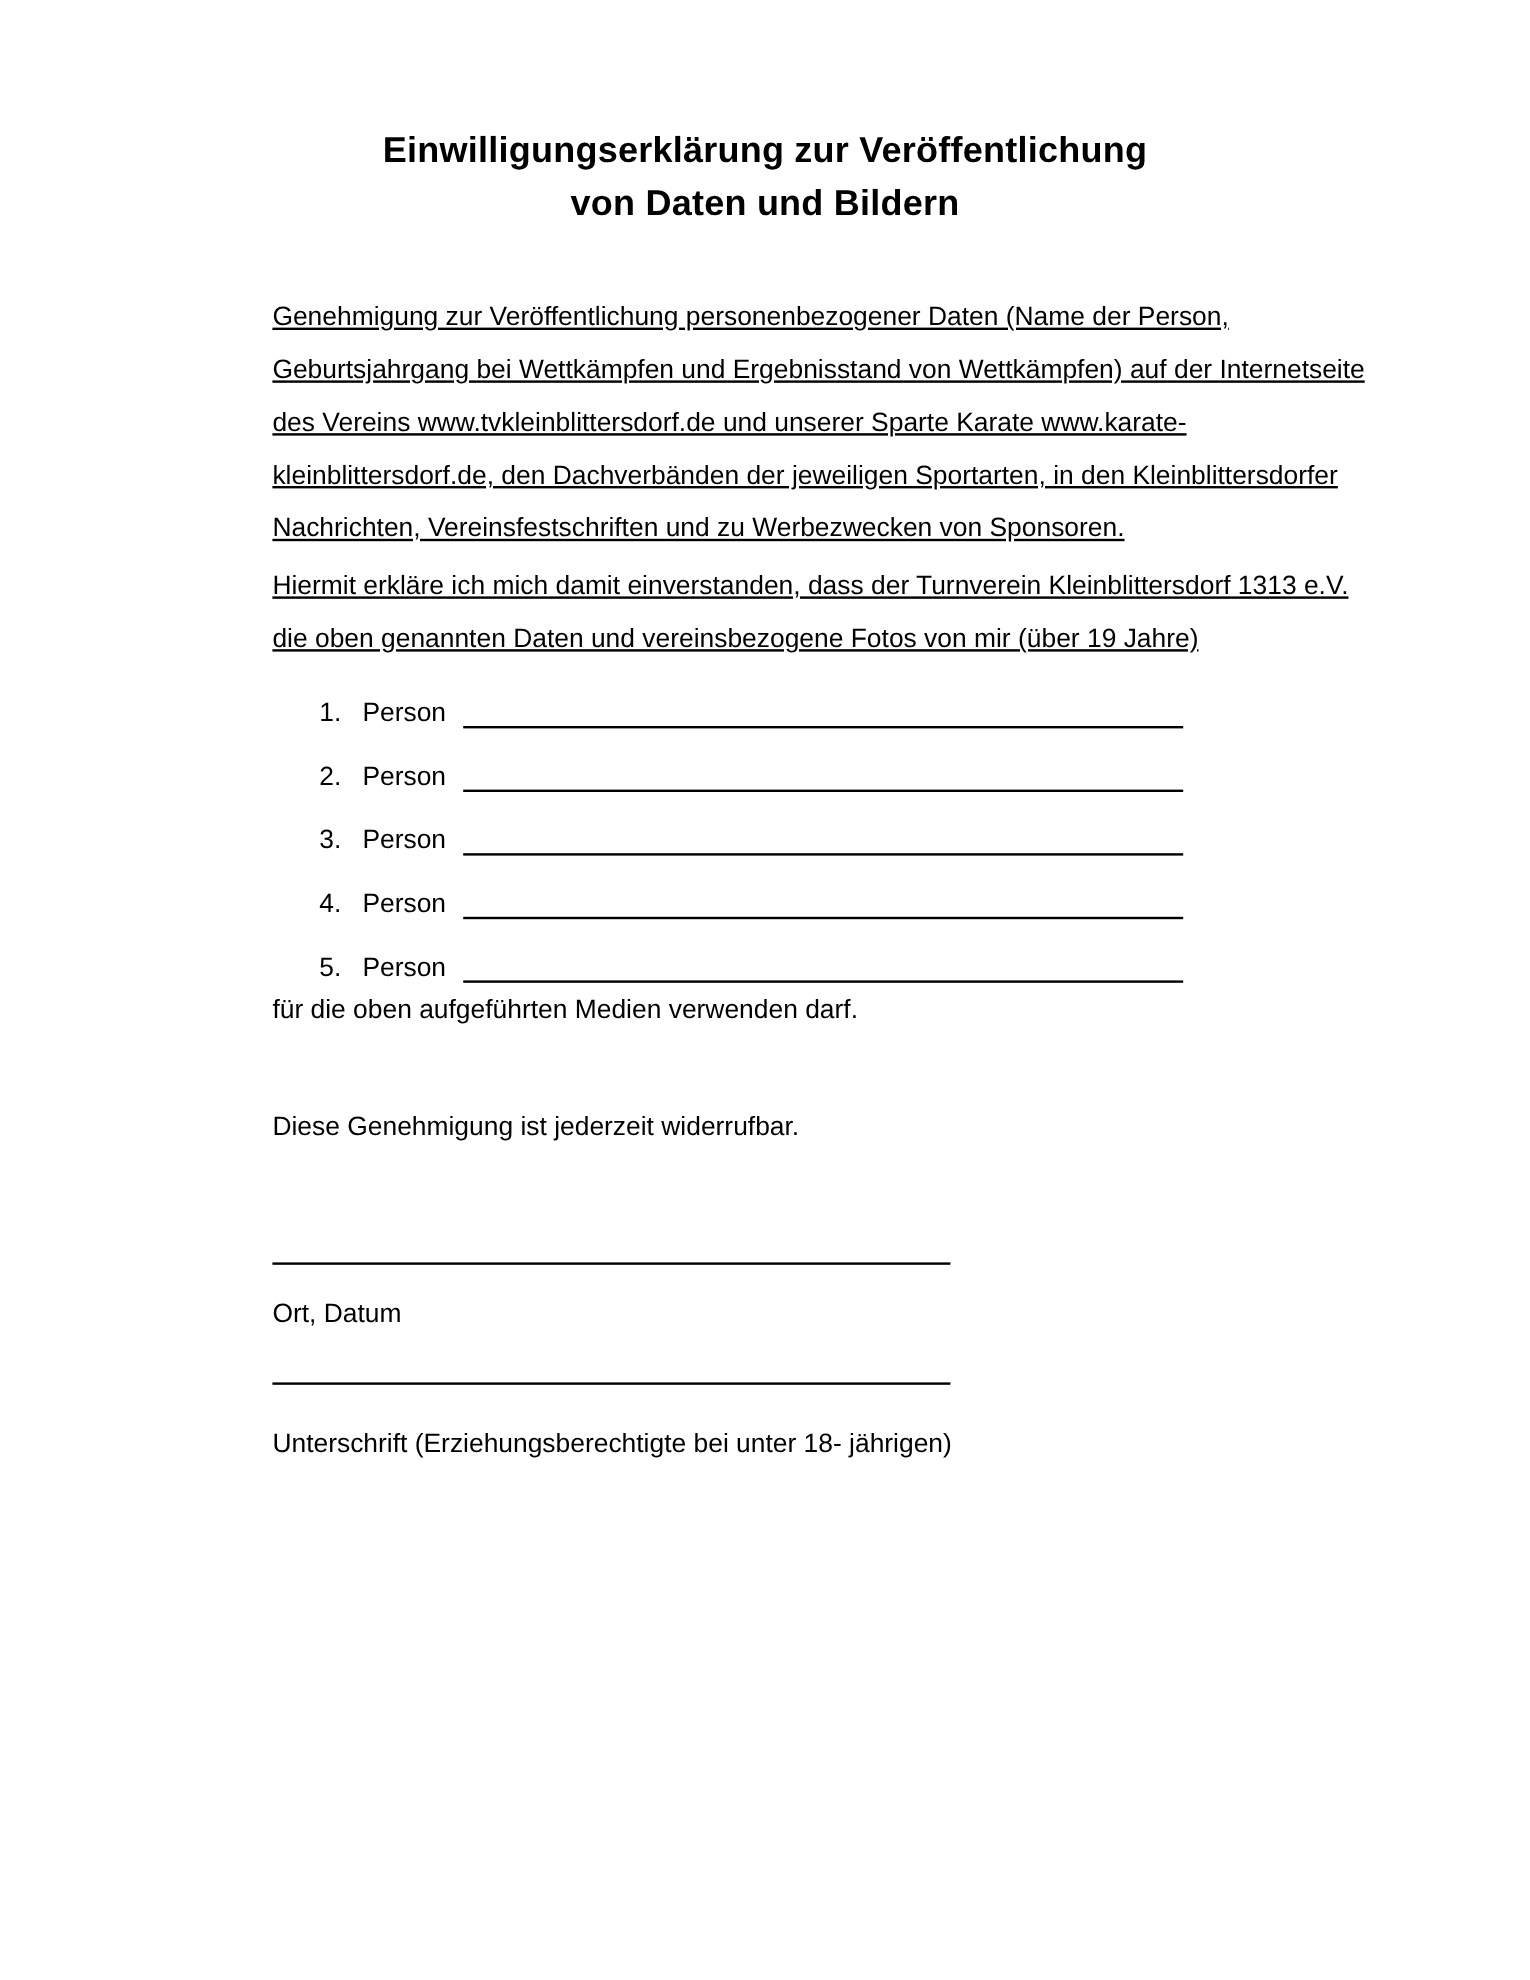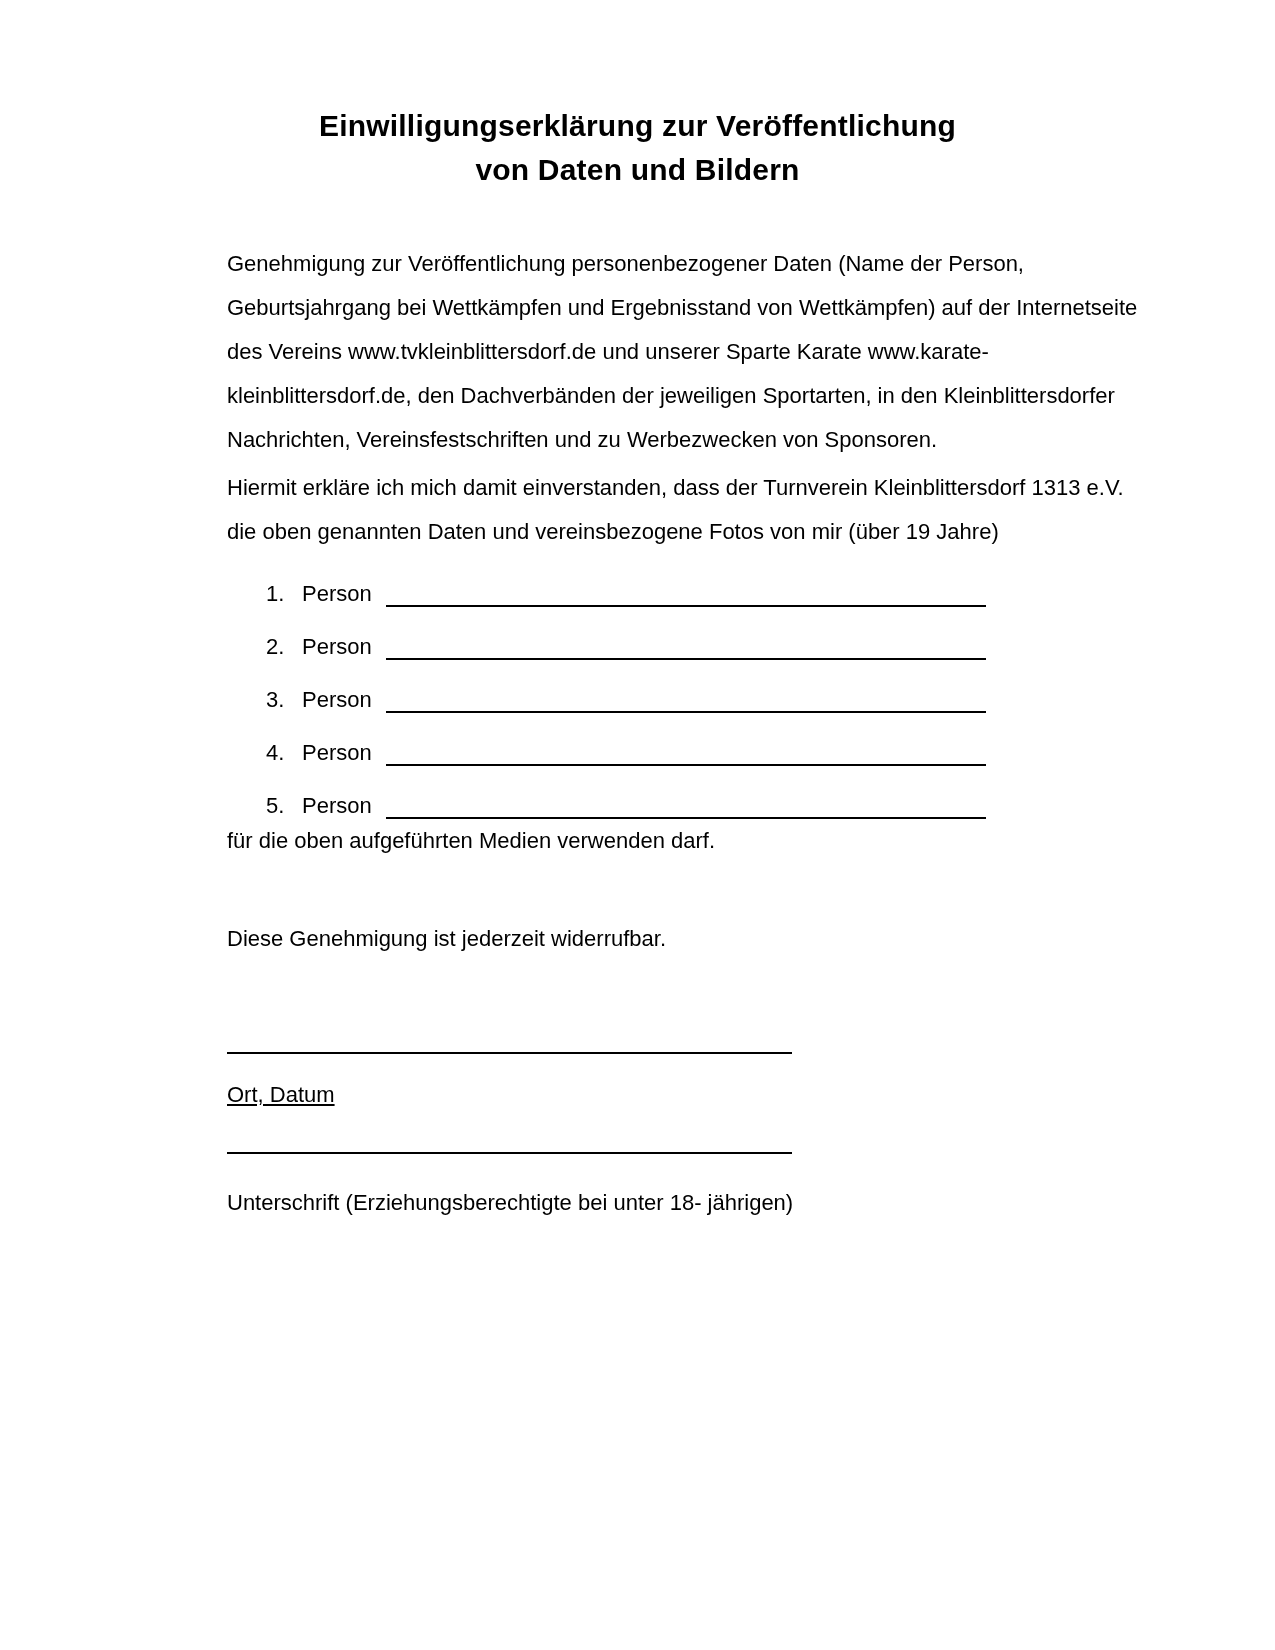--- a/index.html
+++ b/index.html
@@ -22,20 +22,21 @@
   }
   .doc-title {
     text-align: center;
     font-weight: bold;
     font-size: 30px;
     line-height: 44px;
     letter-spacing: 0.2px;
   }
   .para {
     margin: 0;
+    text-decoration: underline;
   }
   .para .line {
     height: 44px;
     line-height: 44px;
     white-space: nowrap;
   }
   .p1 { margin-top: 50px; }
   .p2 { margin-top: 4px; }
   .person-list { margin-top: 0; }
   .person-row {
@@ -66,21 +67,21 @@
     white-space: nowrap;
   }
   .media-usage { margin-top: 0; }
   .revocation { margin-top: 54px; }
   .sig-line {
     width: 565px;
     height: 0;
     border-bottom: 2px solid #000000;
   }
   .sig-line-1 { margin-top: 91px; }
-  .sig-label { margin-top: 19px; text-decoration: underline; }
+  .sig-label { margin-top: 19px; }
   .sig-line-2 { margin-top: 35px; }
   .sig-label-2 { margin-top: 27px; }
 </style>
 </head>
 <body>
 
 <div class="page">
 
   <div class="doc-title">
     <div>Einwilligungserklärung zur Veröffentlichung</div>

